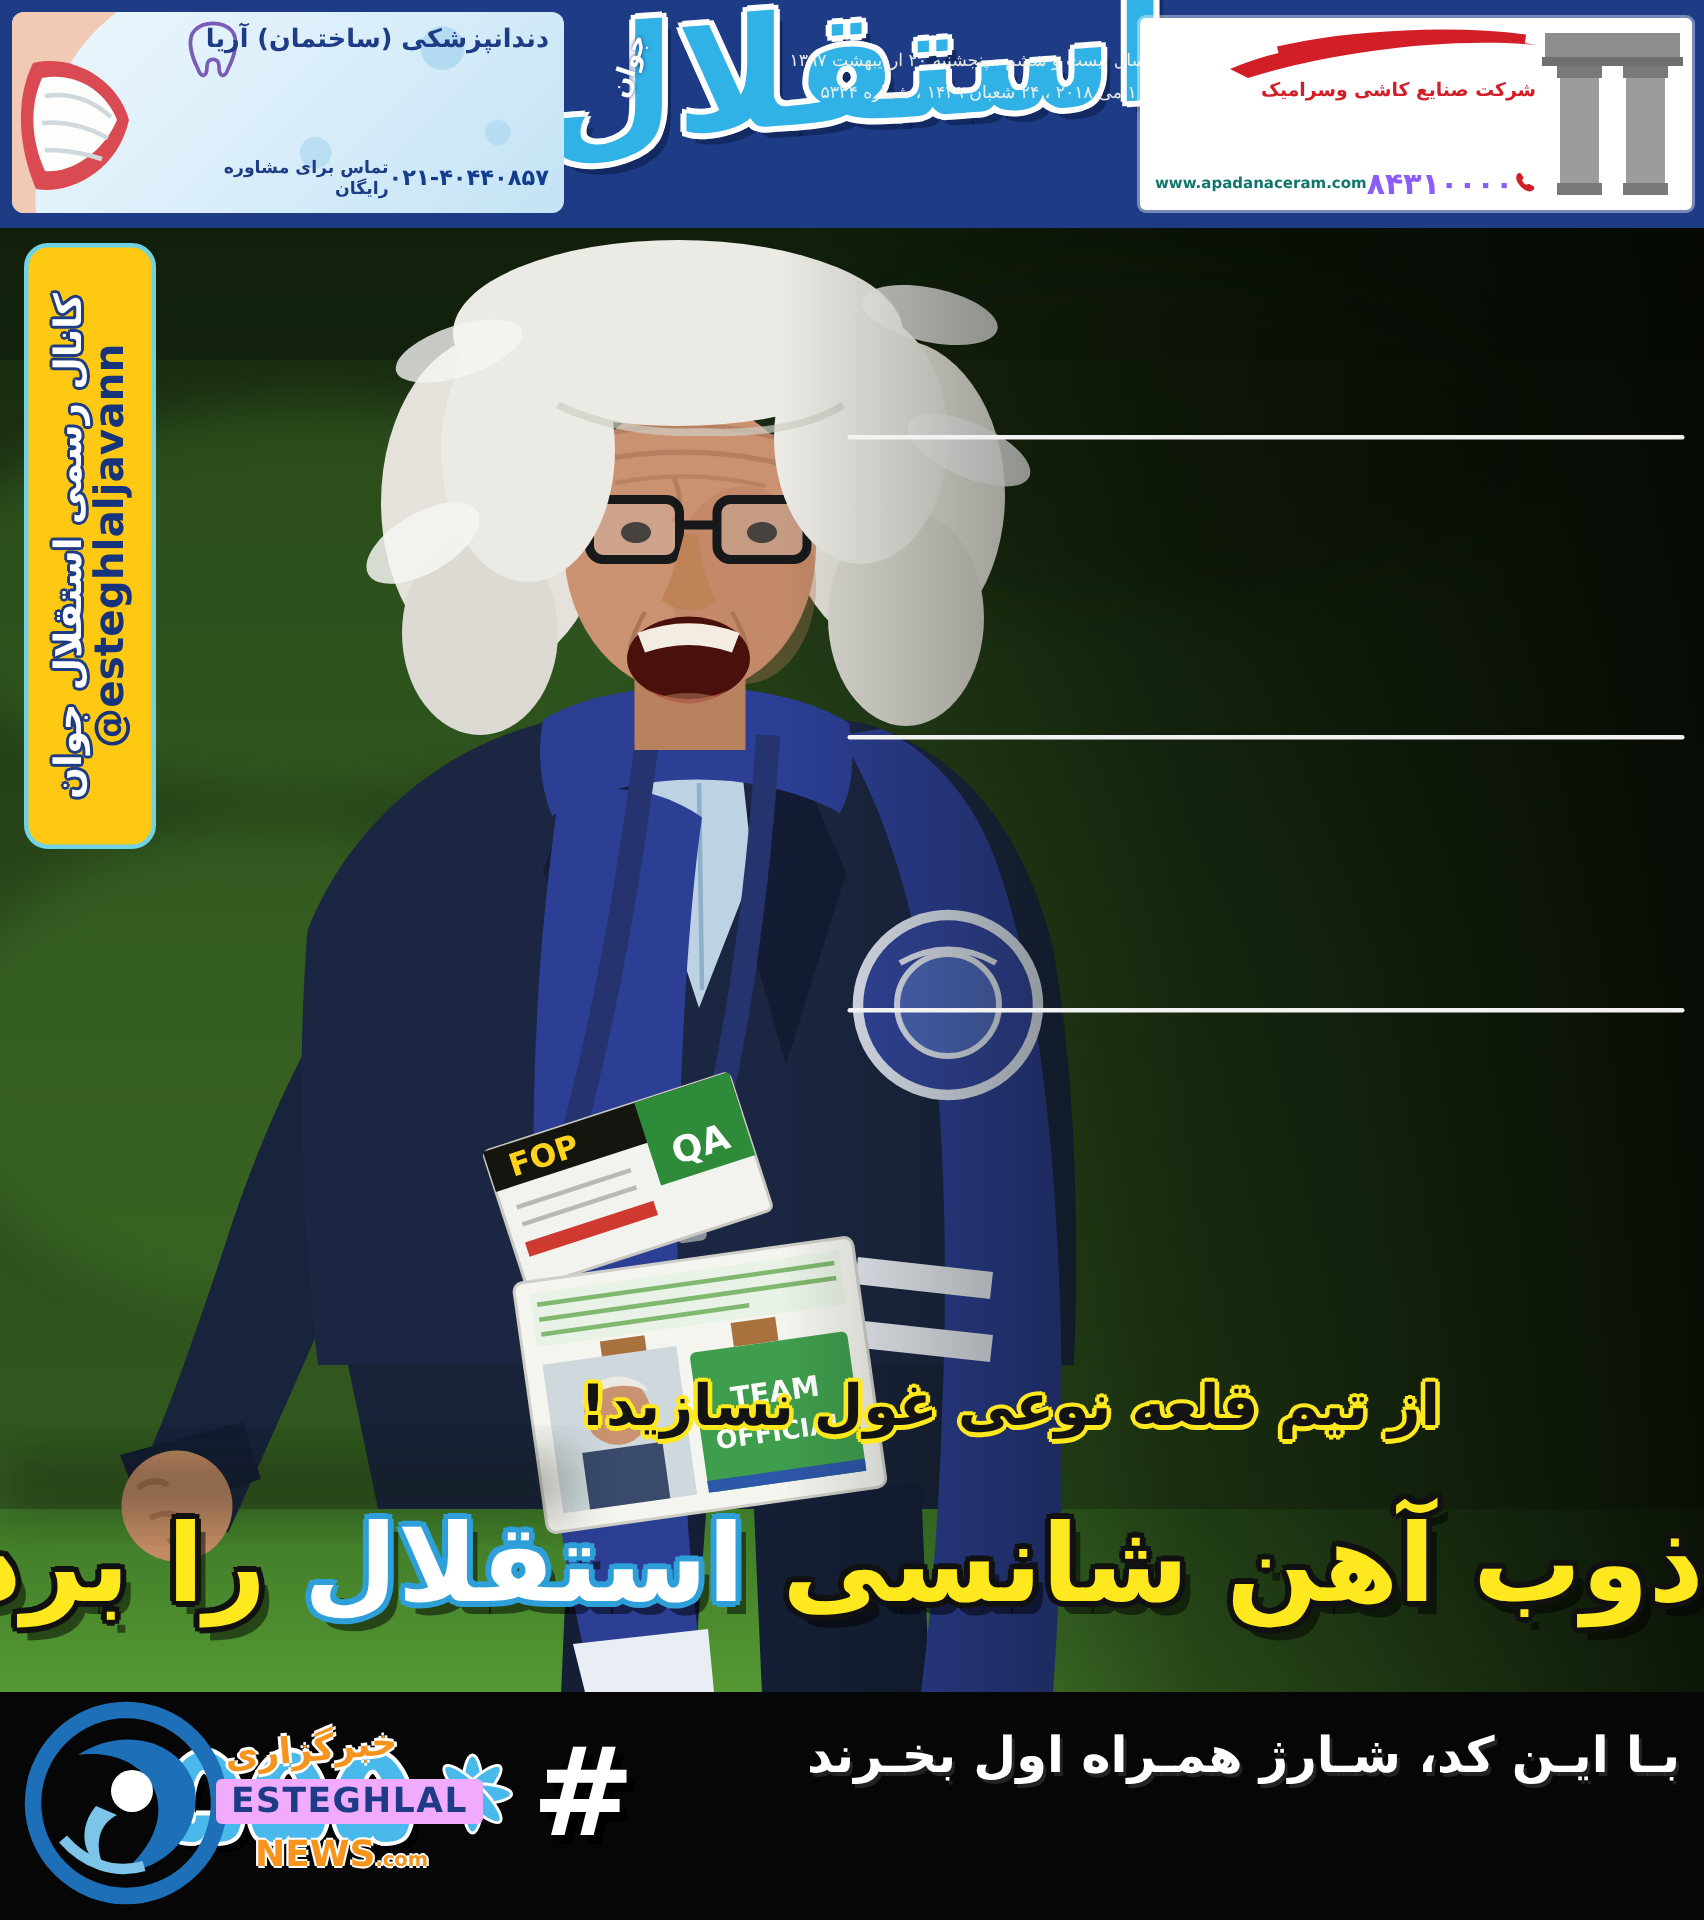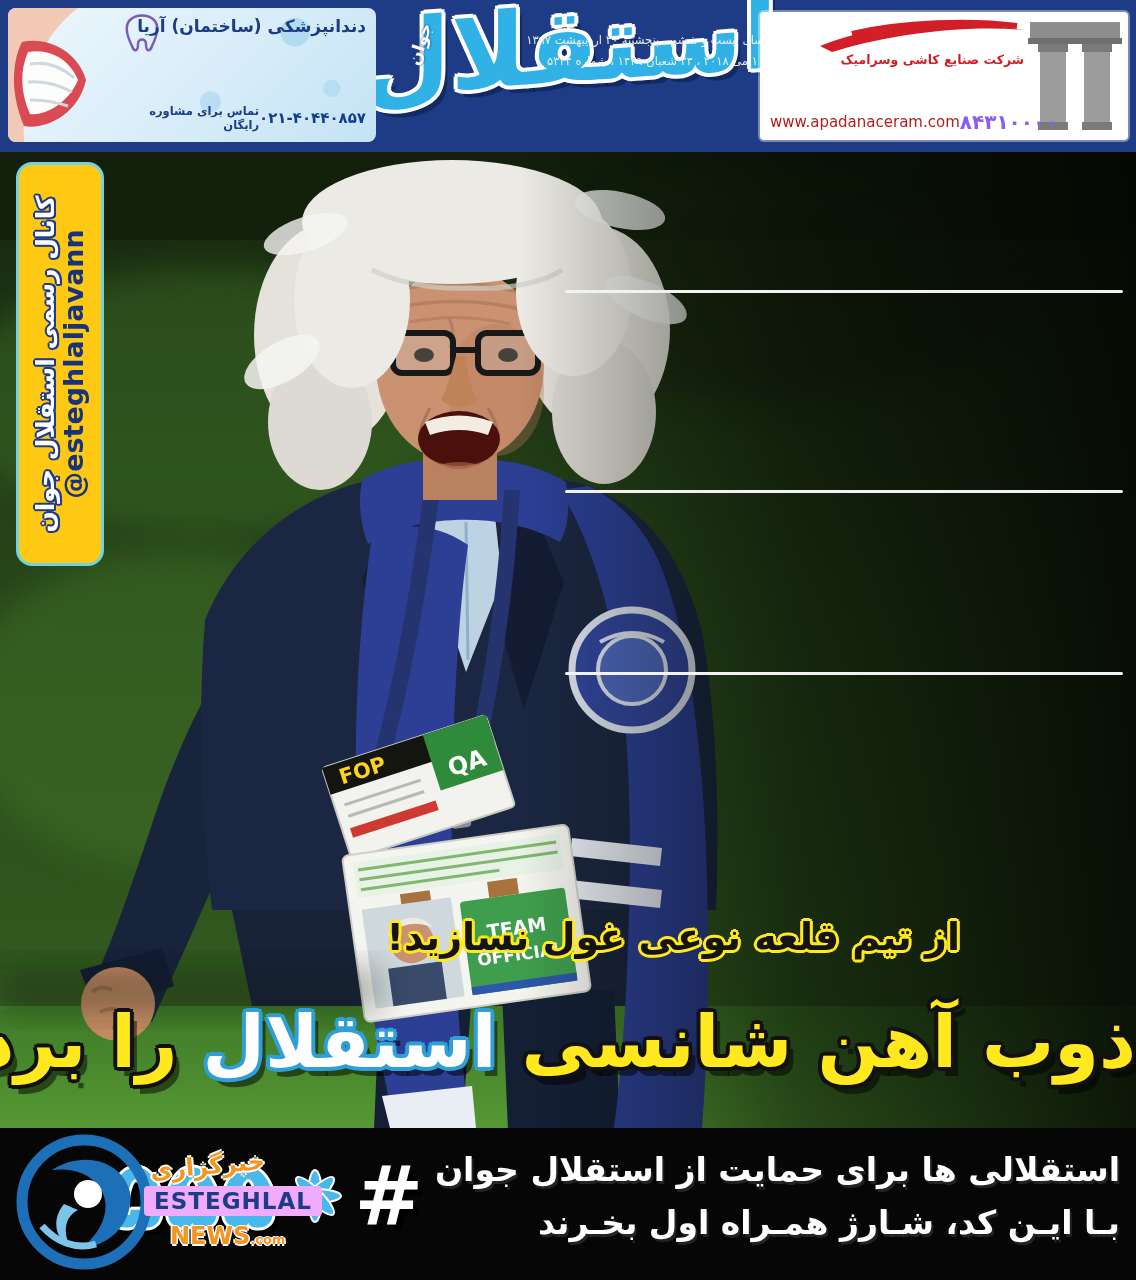--- a/index.html
+++ b/index.html
@@ -59,21 +59,21 @@
     box-shadow:0 0 0 2px rgba(255,255,255,.4);overflow:hidden;
   }
   .ceram-tag{right:104px;top:40px;font-size:12.5px;font-weight:bold;color:#d21e26;direction:rtl;}
   .ceram-brand-row{right:104px;top:54px;direction:rtl;white-space:nowrap;}
   .ceram-brand{font-size:42px;font-weight:bold;color:#121212;}
   .ceram-brand-suffix{font-size:28px;font-weight:bold;color:#fff;
     text-shadow:-2px 0 0 #121212,2px 0 0 #121212,0 -2px 0 #121212,0 2px 0 #121212,
      -1.5px -1.5px 0 #121212,1.5px -1.5px 0 #121212,-1.5px 1.5px 0 #121212,1.5px 1.5px 0 #121212;}
   .ceram-bottom{left:10px;right:104px;bottom:6px;display:flex;align-items:center;
     justify-content:space-between;direction:ltr;}
-  .ceram-web{font-size:15px;font-weight:normal;color:#b91c1c;}
+  .ceram-web{font-size:10px;font-weight:bold;color:#0f766e;}
   .ceram-phone{font-size:20px;font-weight:bold;color:#8b5cf6;direction:ltr;}
 
   
   .channel{left:16px;top:162px;width:88px;height:404px;z-index:3;}
   .channel-inner{
     position:absolute;left:0;top:0;width:404px;height:88px;
     transform:rotate(-90deg) translateX(-404px);transform-origin:0 0;
     background:#ffc913;border:3px solid #6fd3e4;border-radius:16px;
     display:flex;flex-direction:column;align-items:center;justify-content:center;gap:0;
     box-sizing:border-box;
@@ -375,21 +375,20 @@
 
 <div class="abs lead-kicker k-black-yellow b rtl">از تیم قلعه نوعی غول نسازید!</div>
 <div class="abs lead-main">
   <span class="big-yellow">ذوب آهن شانسی</span>
   <span class="big-white">استقلال</span>
   <span class="big-yellow">را برد!</span>
 </div>
 
 <div class="abs footer">
   <div class="abs footer-text">
-    <div>استقلالی ها برای حمایت از استقلال جوان</div>
     <div>بـا ایـن کد، شـارژ همـراه اول بخـرند</div>
   </div>
 
   <div class="abs ussd">
     <span class="ussd-num">۵۵۵</span>
     <svg width="58" height="58" viewBox="0 0 58 58">
       <g transform="translate(29,29)">
         <g fill="#49b8ea" stroke="#fff" stroke-width="2">
           <ellipse rx="7" ry="26"></ellipse>
           <ellipse rx="7" ry="26" transform="rotate(45)"></ellipse>

